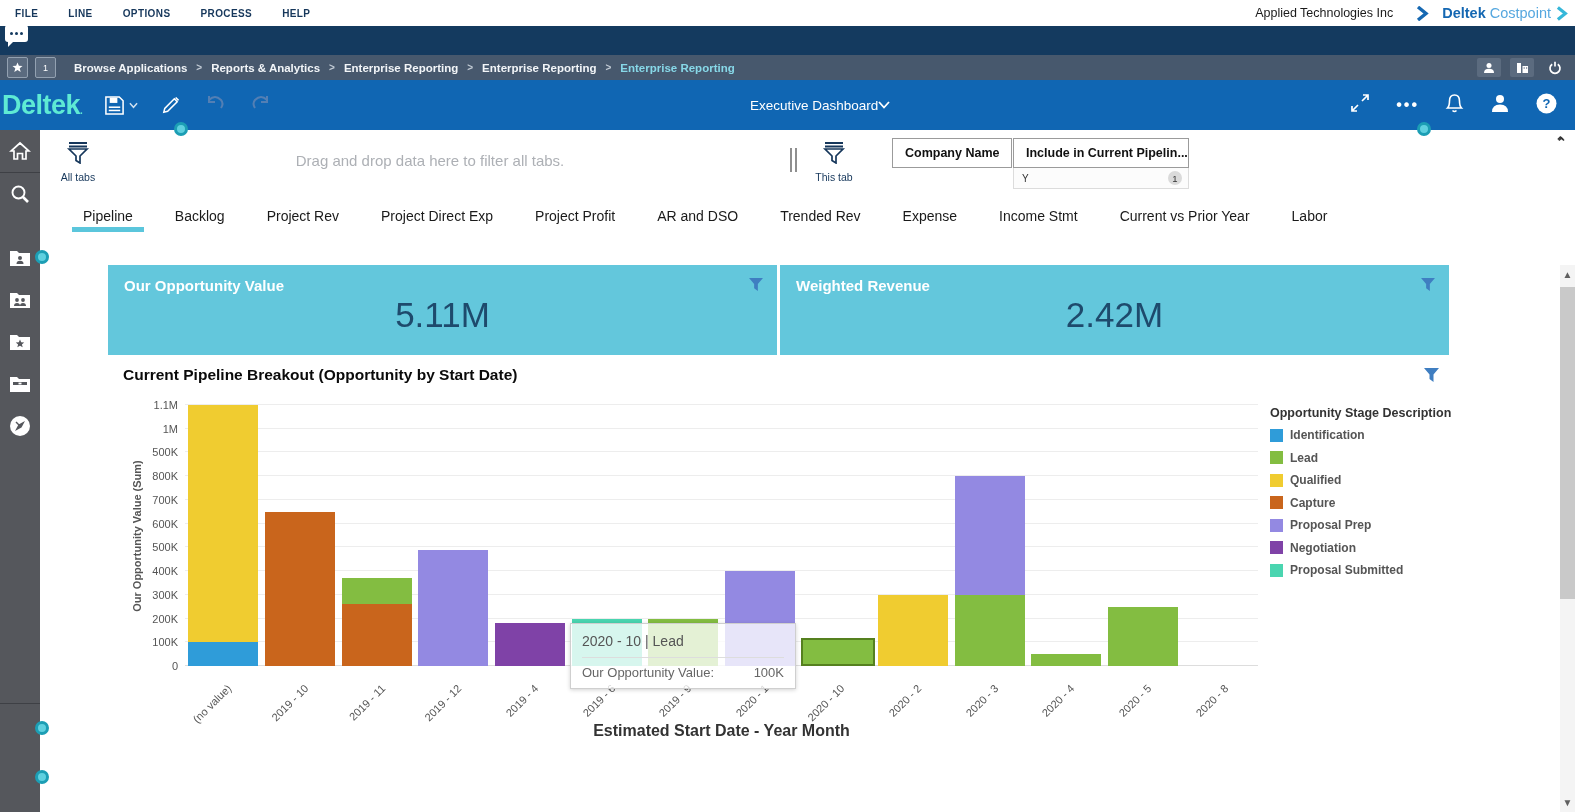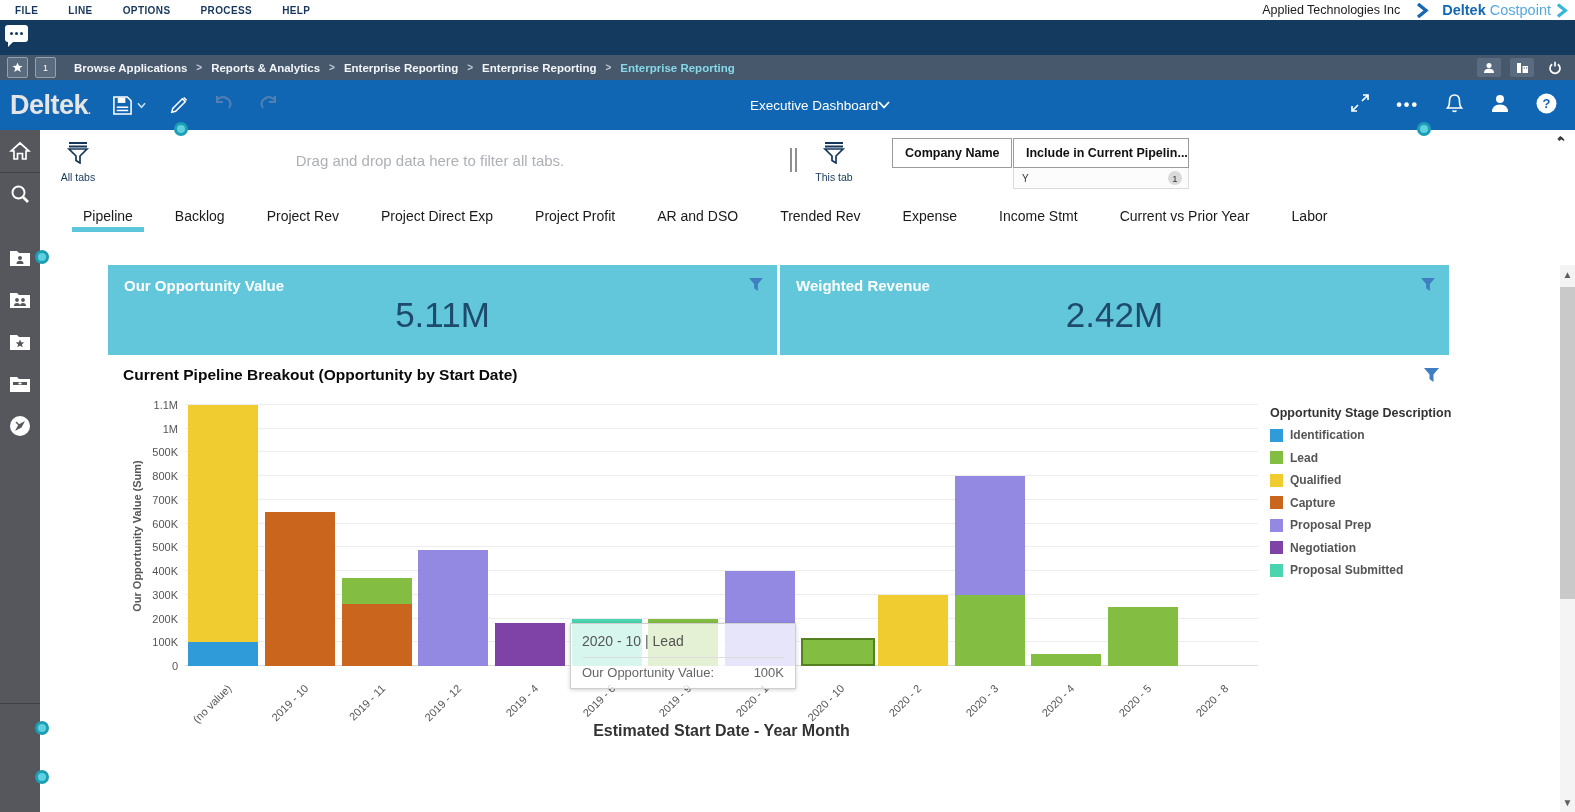--- a/index.html
+++ b/index.html
@@ -1,22 +1,22 @@
 <!DOCTYPE html>
 <html><head>
 <meta charset="utf-8">
 <style>
   html,body{margin:0;padding:0;background:#e8e8e8;}
   .stage{position:relative;width:1575px;height:812px;overflow:hidden;background:#fff;
          font-family:"Liberation Sans",sans-serif;-webkit-font-smoothing:antialiased;}
   
-  .menubar{position:absolute;top:0;left:0;right:0;height:20px;background:#fff;display:flex;align-items:center;z-index:5;}
+  .menubar{position:absolute;top:0;left:0;right:0;height:26px;background:#fff;display:flex;align-items:center;z-index:5;}
   .menu-item{font-size:10px;font-weight:bold;color:#16375B;padding:0 15px;letter-spacing:.4px;cursor:default;}
   .menubar-right{margin-left:auto;display:flex;align-items:center;padding-right:4px;}
-  .company-name{font-size:12.5px;color:#1a1a1a;margin-right:16px;}
+  .company-name{font-size:12.5px;color:#1a1a1a;margin-right:23px;}
   .brand-chev{color:#1668B2;font-size:13px;font-weight:bold;margin-right:10px;}
   .brand-deltek{font-size:14.5px;font-weight:bold;color:#1467B2;}
   .brand-costpoint{font-size:14.5px;color:#55A7DF;margin-left:4px;}
   .brand-chev2{color:#1668B2;font-size:13px;font-weight:bold;margin-left:5px;}
   
   .navstrip{position:absolute;top:18px;left:0;right:0;height:37px;background:#143A5F;}
   .chat-icon{position:absolute;left:5px;top:7px;width:23px;height:17px;background:#fff;border-radius:3px;
              display:flex;align-items:center;justify-content:center;gap:2px;}
   .chat-icon:after{content:"";position:absolute;left:3px;bottom:-5px;border:3px solid transparent;border-top-color:#fff;border-left-color:#fff;}
   .chat-icon i{width:3px;height:3px;border-radius:50%;background:#143A5F;}
@@ -26,21 +26,21 @@
               color:#fff;font-size:11px;display:flex;align-items:center;justify-content:center;}
   .crumb-chip.win{font-size:9px;}
   .crumbs{display:flex;align-items:center;margin-left:18px;}
   .crumb{font-size:11.5px;font-weight:bold;color:#F2F5F8;cursor:pointer;}
   .crumb.active{color:#87D8E8;}
   .crumb-sep{color:#C2CBD5;font-size:10px;font-weight:bold;margin:0 9px;}
   .crumb-icons{margin-left:auto;display:flex;align-items:center;gap:9px;padding-right:8px;}
   .crumb-icons .cico{width:24px;height:19px;background:#5B6B7F;border-radius:2px;display:flex;align-items:center;justify-content:center;}
   
   .bluebar{position:absolute;top:80px;left:0;right:0;height:50px;background:#1066B3;display:flex;align-items:center;}
-  .deltek-logo{color:#e5e5e5;font-size:27px;font-weight:bold;letter-spacing:-.5px;margin-left:10px;cursor:default;}
+  .deltek-logo{color:#5eead4;font-size:27px;font-weight:bold;letter-spacing:-.5px;margin-left:2px;cursor:default;}
   .deltek-logo span{font-size:10px;}
   .tool-ic{margin-left:22px;display:flex;align-items:center;cursor:pointer;}
   .dash-select{position:absolute;left:750px;top:0;height:50px;display:flex;align-items:center;gap:0;color:#fff;
                font-size:13.5px;cursor:pointer;justify-content:space-between;}
   .bluebar-right{margin-left:auto;display:flex;align-items:center;gap:26px;padding-right:18px;}
   .ellipsis{color:#fff;font-size:16px;letter-spacing:2px;font-weight:bold;cursor:pointer;}
   
   .sidebar{position:absolute;top:130px;left:0;bottom:0;width:40px;background:#55575C;}
   .side-ic{width:40px;height:42px;display:flex;align-items:center;justify-content:center;cursor:pointer;}
   .side-div{height:1px;background:#3E4045;margin:0;}

